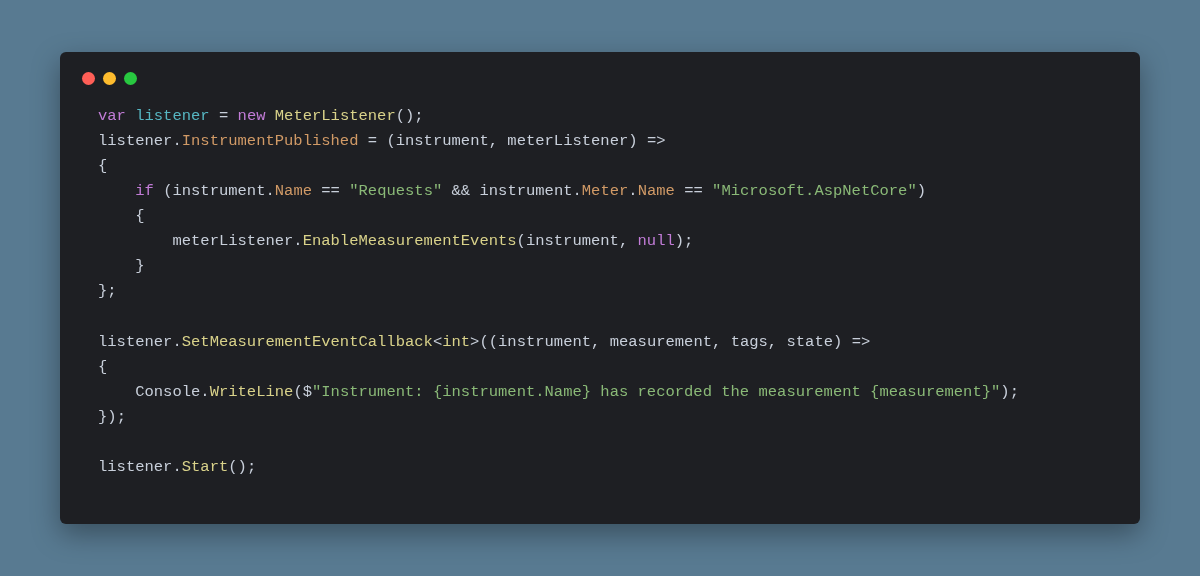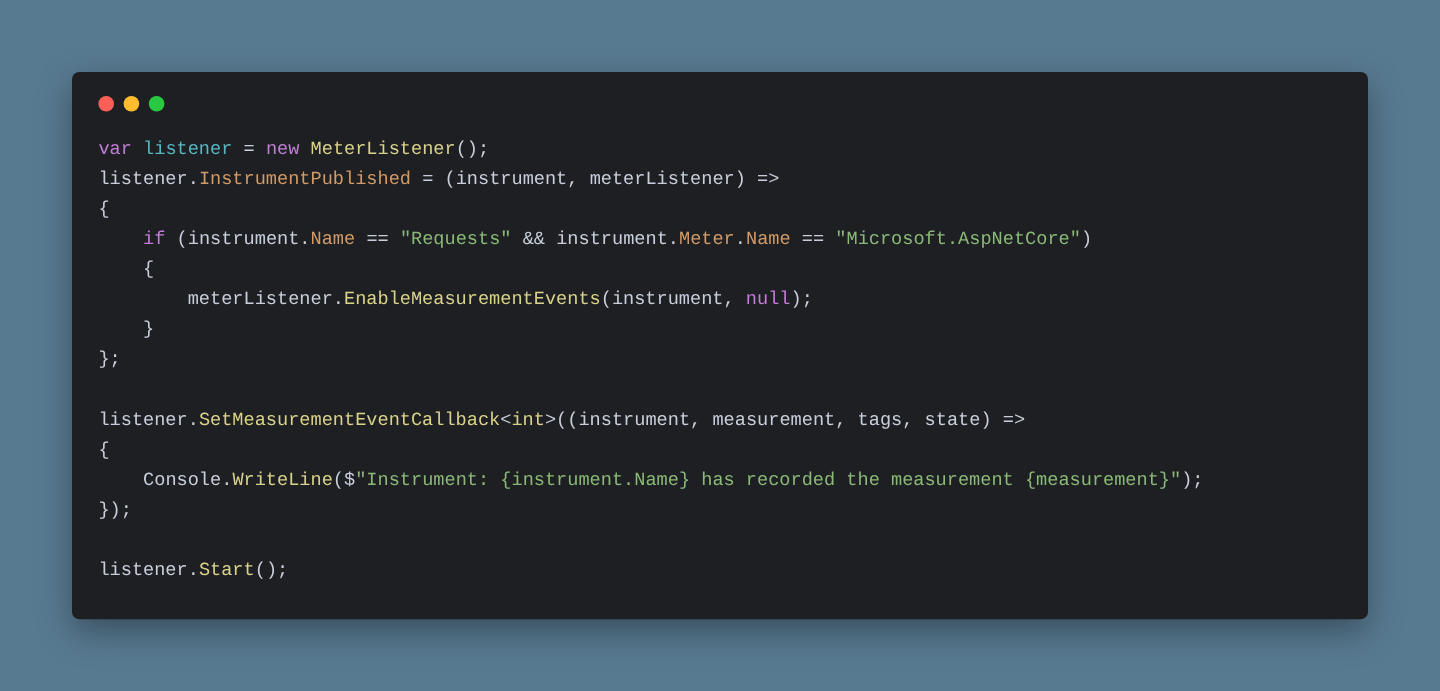--- a/index.html
+++ b/index.html
@@ -34,21 +34,21 @@
   .dot {
     width: 13px;
     height: 13px;
     border-radius: 50%;
   }
   .dot.red    { background: #ff5f57; }
   .dot.yellow { background: #febc2e; }
   .dot.green  { background: #28c840; }
 
   pre.code {
-    margin: 0;
+    margin: 16px;
     font-size: 15.5px;
     line-height: 1.62;
     white-space: pre;
     color: #c8cfda;
     font-family: inherit;
   }
   .tok-kw   { color: #c27cd7; }      
   .tok-var  { color: #56b6c2; }      
   .tok-id   { color: #c8cfda; }      
   .tok-type { color: #d9d28a; }      

